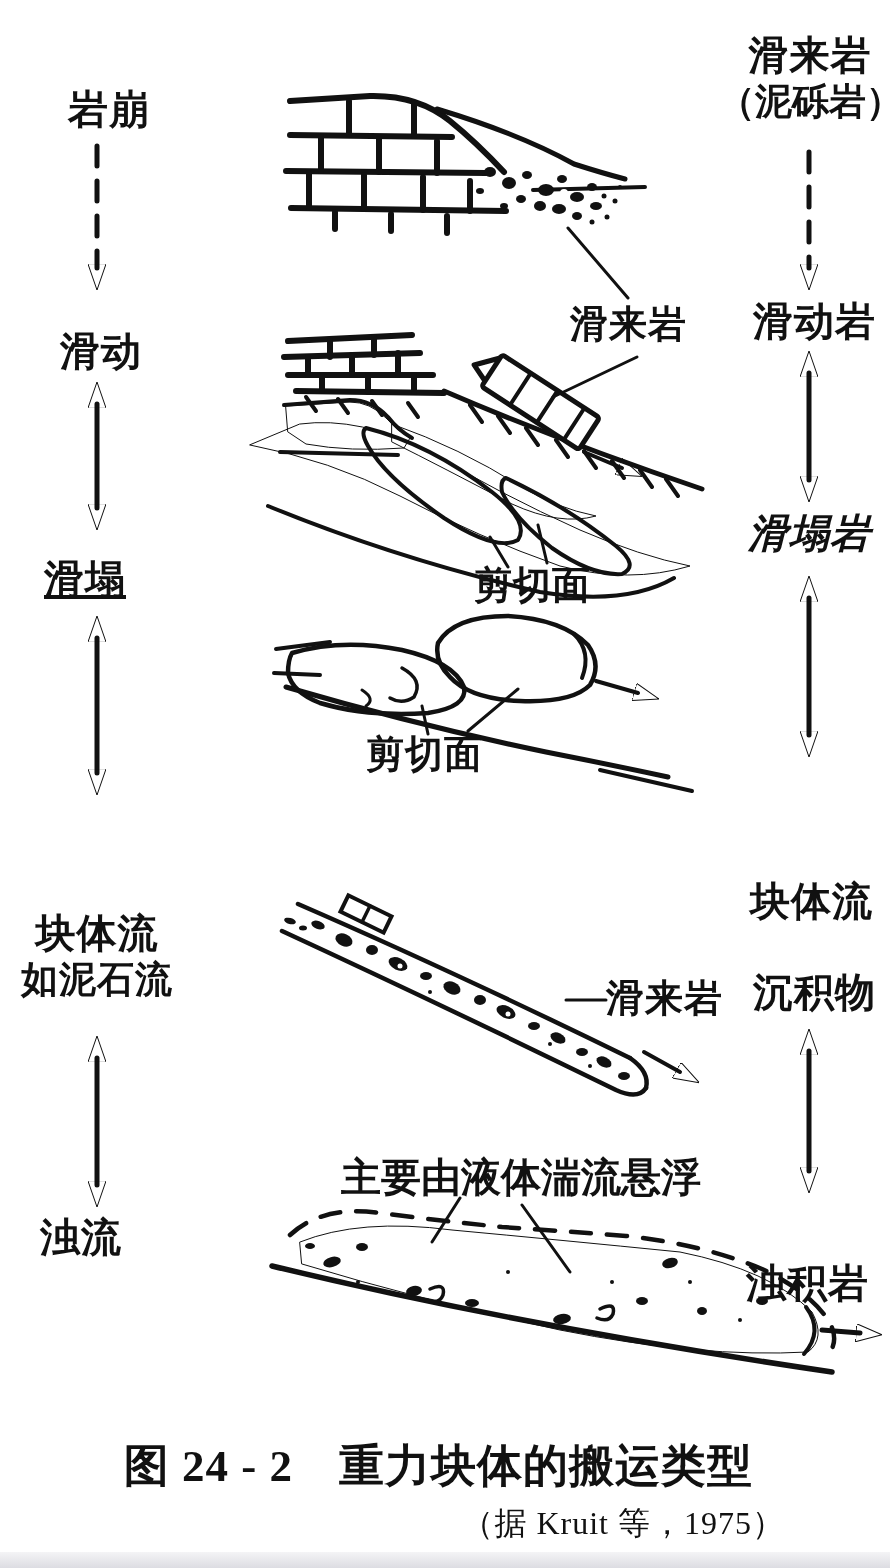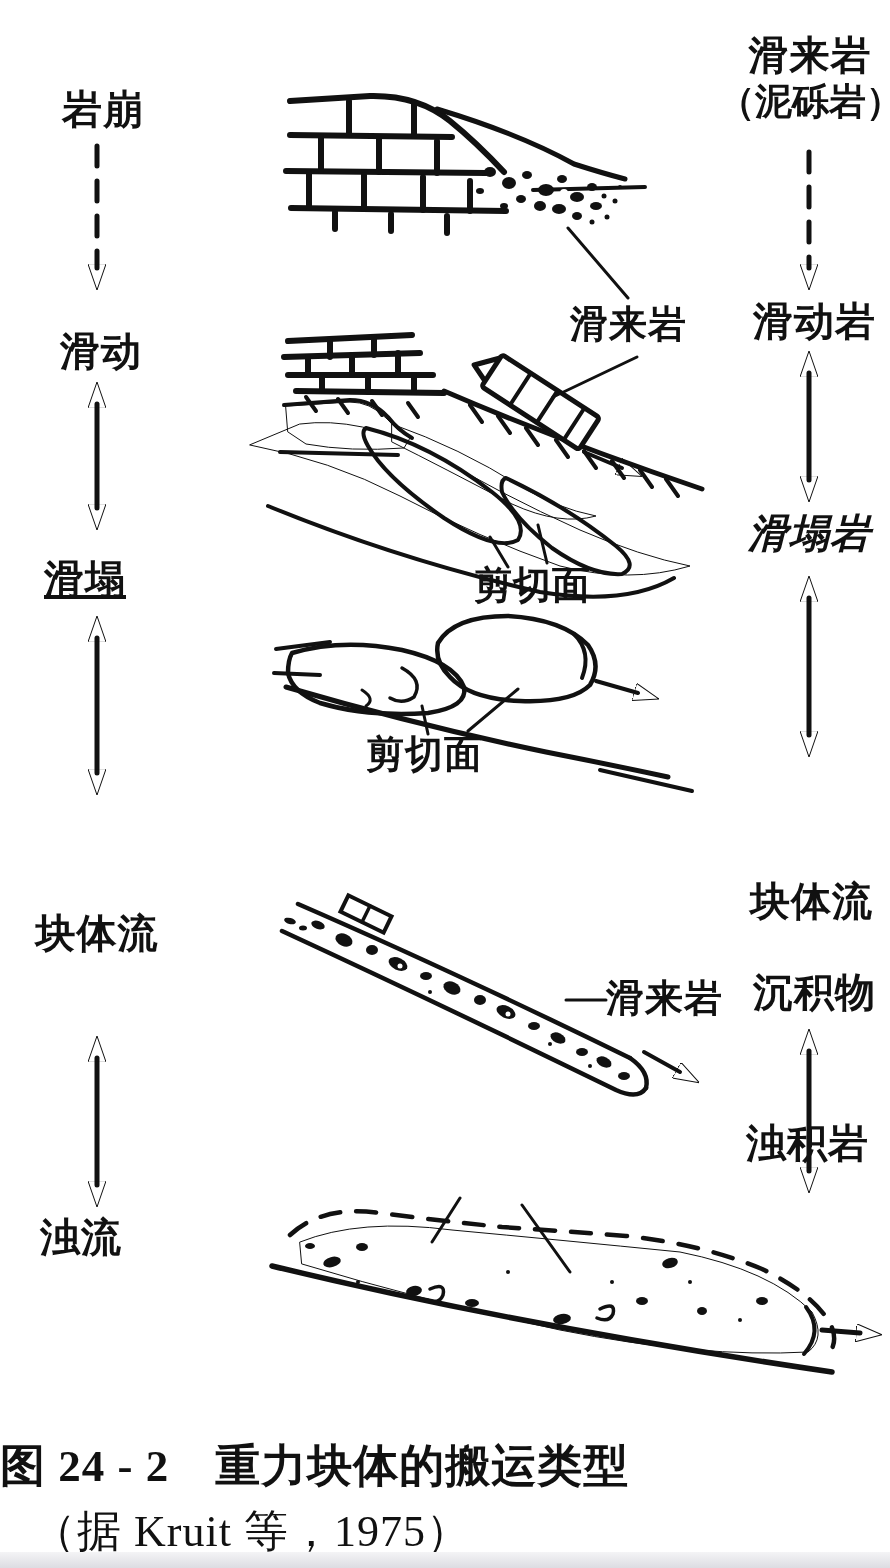--- a/index.html
+++ b/index.html
@@ -9,23 +9,23 @@
   }
   .art{position:absolute;left:0;top:0;z-index:0;}
   .art path,.art line{stroke:#111;fill:none;stroke-linecap:round;stroke-linejoin:round;}
   .lbl{
     position:absolute;z-index:1;font-weight:700;font-size:40px;line-height:1.1;
     letter-spacing:1px;white-space:nowrap;color:#111;
   }
   .lbl-sm{font-size:38px;}
   .stack{text-align:center;}
   .stack .l2{font-size:37px;margin-top:4px;}
-  .cap{position:absolute;left:0;width:740px;text-align:left;z-index:1;white-space:nowrap;}
+  .cap{position:absolute;left:13px;width:740px;text-align:right;z-index:1;white-space:nowrap;}
   .cap1{top:1436px;font-size:45px;font-weight:600;letter-spacing:1px;}
-  .cap2{top:1502px;font-size:44px;font-weight:400;letter-spacing:1px;padding-left:32px;}
+  .cap2{top:1502px;font-size:32px;font-weight:400;letter-spacing:1px;padding-left:32px;}
   .scan-edge{
     position:absolute;left:0;bottom:0;width:890px;height:16px;z-index:1;
     background:linear-gradient(#f4f4f6,#dcdce2);
   }
 </style>
 </head>
 <body>
 
 <div class="page">
 
@@ -204,40 +204,42 @@
     <g stroke-width="3">
       <path d="M568 228 L628 298"></path>
       <path d="M637 357 L553 397"></path>
       <path d="M508 567 L490 537 M547 563 L538 525"></path>
       <path d="M428 734 L422 706 M468 731 L518 689"></path>
       <path d="M566 1000 L606 1000"></path>
       <path d="M460 1198 L432 1242 M522 1205 L570 1272"></path>
     </g>
   </svg>
 
-  <div class="lbl" style="left:62px;top:88px;">岩崩</div>
+  <div class="lbl" style="left:68px;top:88px;">岩崩</div>
   <div class="lbl" style="left:60px;top:330px;">滑动</div>
   <div class="lbl" style="left:44px;top:558px;text-decoration:underline;">滑塌</div>
   <div class="lbl stack" style="left:4px;top:912px;width:186px;">
     <div>块体流</div>
+    <div class="l2">如泥石流</div>
   </div>
   <div class="lbl" style="left:40px;top:1216px;">浊流</div>
 
   <div class="lbl stack" style="left:718px;top:34px;width:184px;">
     <div>滑来岩</div>
     <div class="l2" style="letter-spacing:0;">（泥砾岩）</div>
   </div>
   <div class="lbl" style="left:753px;top:300px;">滑动岩</div>
   <div class="lbl" style="left:748px;top:512px;font-style:italic;">滑塌岩</div>
   <div class="lbl" style="left:750px;top:880px;">块体流</div>
   <div class="lbl" style="left:753px;top:974px;font-family:Liberation Mono, monospace;">沉积物</div>
-  <div class="lbl" style="left:746px;top:1122px;">浊积岩</div>
+  <div class="lbl" style="left:746px;top:1262px;">浊积岩</div>
 
   <div class="lbl lbl-sm" style="left:570px;top:304px;">滑来岩</div>
   <div class="lbl lbl-sm" style="left:474px;top:565px;">剪切面</div>
   <div class="lbl lbl-sm" style="left:366px;top:734px;">剪切面</div>
   <div class="lbl lbl-sm" style="left:606px;top:978px;">滑来岩</div>
+  <div class="lbl" style="left:341px;top:1156px;letter-spacing:0;">主要由液体湍流悬浮</div>
 
   <div class="cap cap1">图 24 - 2　重力块体的搬运类型</div>
   <div class="cap cap2">（据 Kruit 等，1975）</div>
 
   <div class="scan-edge"></div>
 </div>
 
 </body></html>

